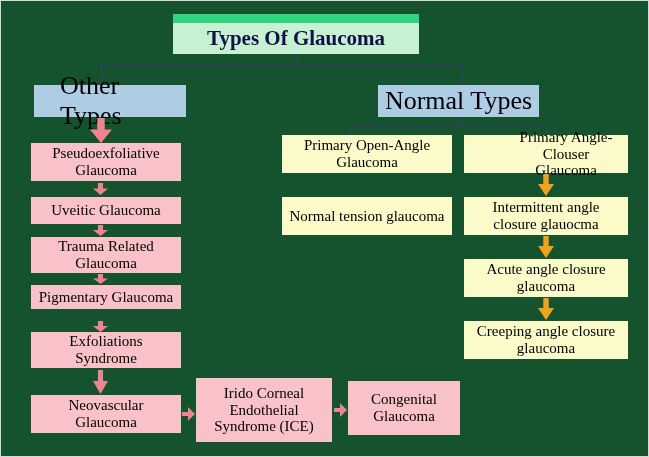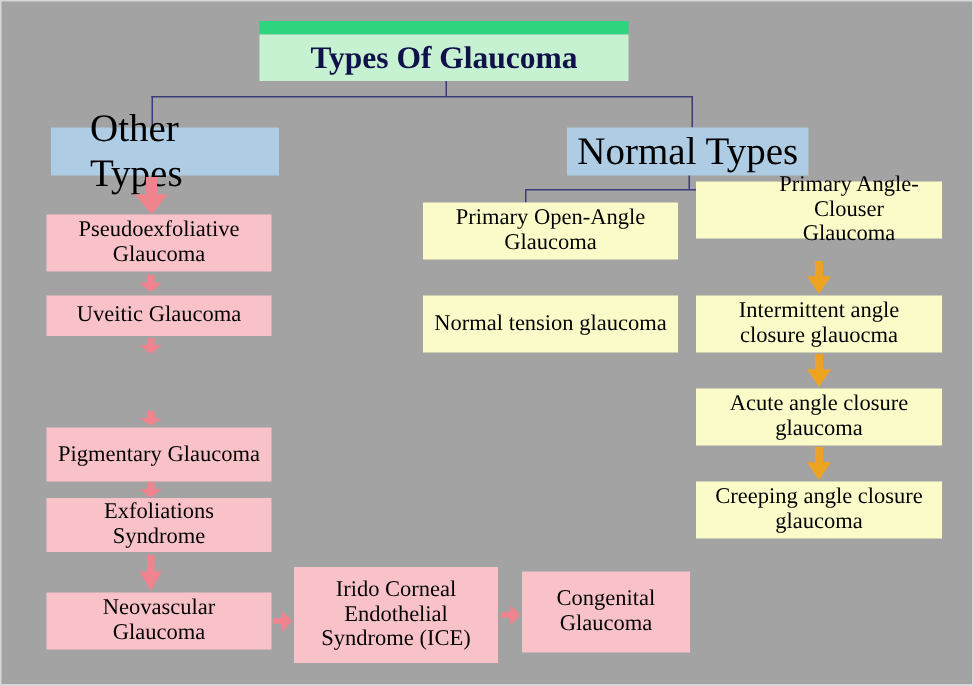--- a/index.html
+++ b/index.html
@@ -1,21 +1,21 @@
 <!DOCTYPE html>
 <html style="--title-bar: #2ed47e; --title-bg: #c6f2d2; --title-text: #10104a; --branch-bg: #aecde4; --other-box-bg: #f9c2c9; --major-box-bg: #fbfbca; --pink-arrow: #ef838e; --orange-arrow: #eea320; --line: #3a3a7a;"><head>
 <meta charset="utf-8">
 <style>
   * { margin:0; padding:0; box-sizing:border-box; }
   html,body { background:#fff; }
   body { font-family:"Liberation Serif", serif; color:#000; }
 
   .canvas {
     position:relative; width:649px; height:457px;
-    background:#a3a3a3; border:1px solid #d8d8d8; overflow:hidden;
+    background:#14532d; border:1px solid #d8d8d8; overflow:hidden;
   }
 
   .box {
     position:absolute; display:flex; align-items:center; justify-content:center;
     text-align:center; line-height:1.12; padding:2px 6px;
   }
 
   .title-accent {
     position:absolute; left:172px; top:13px; width:246px; height:9px;
     background:var(--title-bar, #2ed47e);
@@ -72,36 +72,37 @@
   <div class="line" style="left:458px;top:116px;width:1px;height:9px;"></div>
   <div class="line" style="left:349px;top:125px;width:197px;height:1px;"></div>
   <div class="line" style="left:349px;top:125px;width:1px;height:9px;"></div>
   <div class="line" style="left:545px;top:125px;width:1px;height:9px;"></div>
 
   <div class="arr-down pink" style="left:89px;top:117px;width:22px;height:25px;"></div>
   <div class="box pinkbox" style="left:30px;top:142px;width:150px;height:38px;">Pseudoexfoliative Glaucoma</div>
   <div class="arr-down pink" style="left:92px;top:182px;width:15px;height:12px;"></div>
   <div class="box pinkbox" style="left:30px;top:196px;width:150px;height:27px;">Uveitic Glaucoma</div>
   <div class="arr-down pink" style="left:92px;top:224px;width:15px;height:11px;"></div>
+  <div class="box pinkbox" style="left:30px;top:236px;width:150px;height:36px;">Trauma Related Glaucoma</div>
   <div class="arr-down pink" style="left:92px;top:273px;width:15px;height:10px;"></div>
-  <div class="box pinkbox" style="left:30px;top:284px;width:150px;height:36px;text-align:right;">Pigmentary Glaucoma</div>
+  <div class="box pinkbox" style="left:30px;top:284px;width:150px;height:24px;text-align:right;">Pigmentary Glaucoma</div>
   <div class="arr-down pink" style="left:92px;top:320px;width:15px;height:11px;"></div>
   <div class="box pinkbox" style="left:30px;top:331px;width:150px;height:36px;">Exfoliations Syndrome</div>
   <div class="arr-down pink" style="left:92px;top:369px;width:15px;height:24px;"></div>
   <div class="box pinkbox" style="left:30px;top:394px;width:150px;height:38px;">Neovascular Glaucoma</div>
 
   <div class="arr-right pink" style="left:181px;top:406px;width:13px;height:14px;"></div>
   <div class="box pinkbox" style="left:195px;top:377px;width:136px;height:64px;padding:2px 10px;">Irido Corneal Endothelial Syndrome (ICE)</div>
   <div class="arr-right pink" style="left:333px;top:402px;width:13px;height:14px;"></div>
   <div class="box pinkbox" style="left:347px;top:380px;width:112px;height:54px;">Congenital Glaucoma</div>
 
   <div class="box yellowbox" style="left:281px;top:134px;width:170px;height:38px;">Primary Open-Angle Glaucoma</div>
   <div class="box yellowbox" style="left:281px;top:196px;width:170px;height:38px;">Normal tension glaucoma</div>
 
-  <div class="box yellowbox" style="left:463px;top:120px;width:164px;height:38px;padding-left:46px;">Primary Angle-Clouser Glaucoma</div>
+  <div class="box yellowbox" style="left:463px;top:134px;width:164px;height:38px;padding-left:46px;">Primary Angle-Clouser Glaucoma</div>
   <div class="arr-down orange" style="left:537px;top:173px;width:16px;height:22px;"></div>
   <div class="box yellowbox" style="left:463px;top:196px;width:164px;height:38px;">Intermittent angle closure glauocma</div>
   <div class="arr-down orange" style="left:537px;top:235px;width:16px;height:22px;"></div>
   <div class="box yellowbox" style="left:463px;top:258px;width:164px;height:38px;">Acute angle closure glaucoma</div>
   <div class="arr-down orange" style="left:537px;top:297px;width:16px;height:22px;"></div>
   <div class="box yellowbox" style="left:463px;top:320px;width:164px;height:38px;">Creeping angle closure glaucoma</div>
 
 </div>
 
 </body></html>

